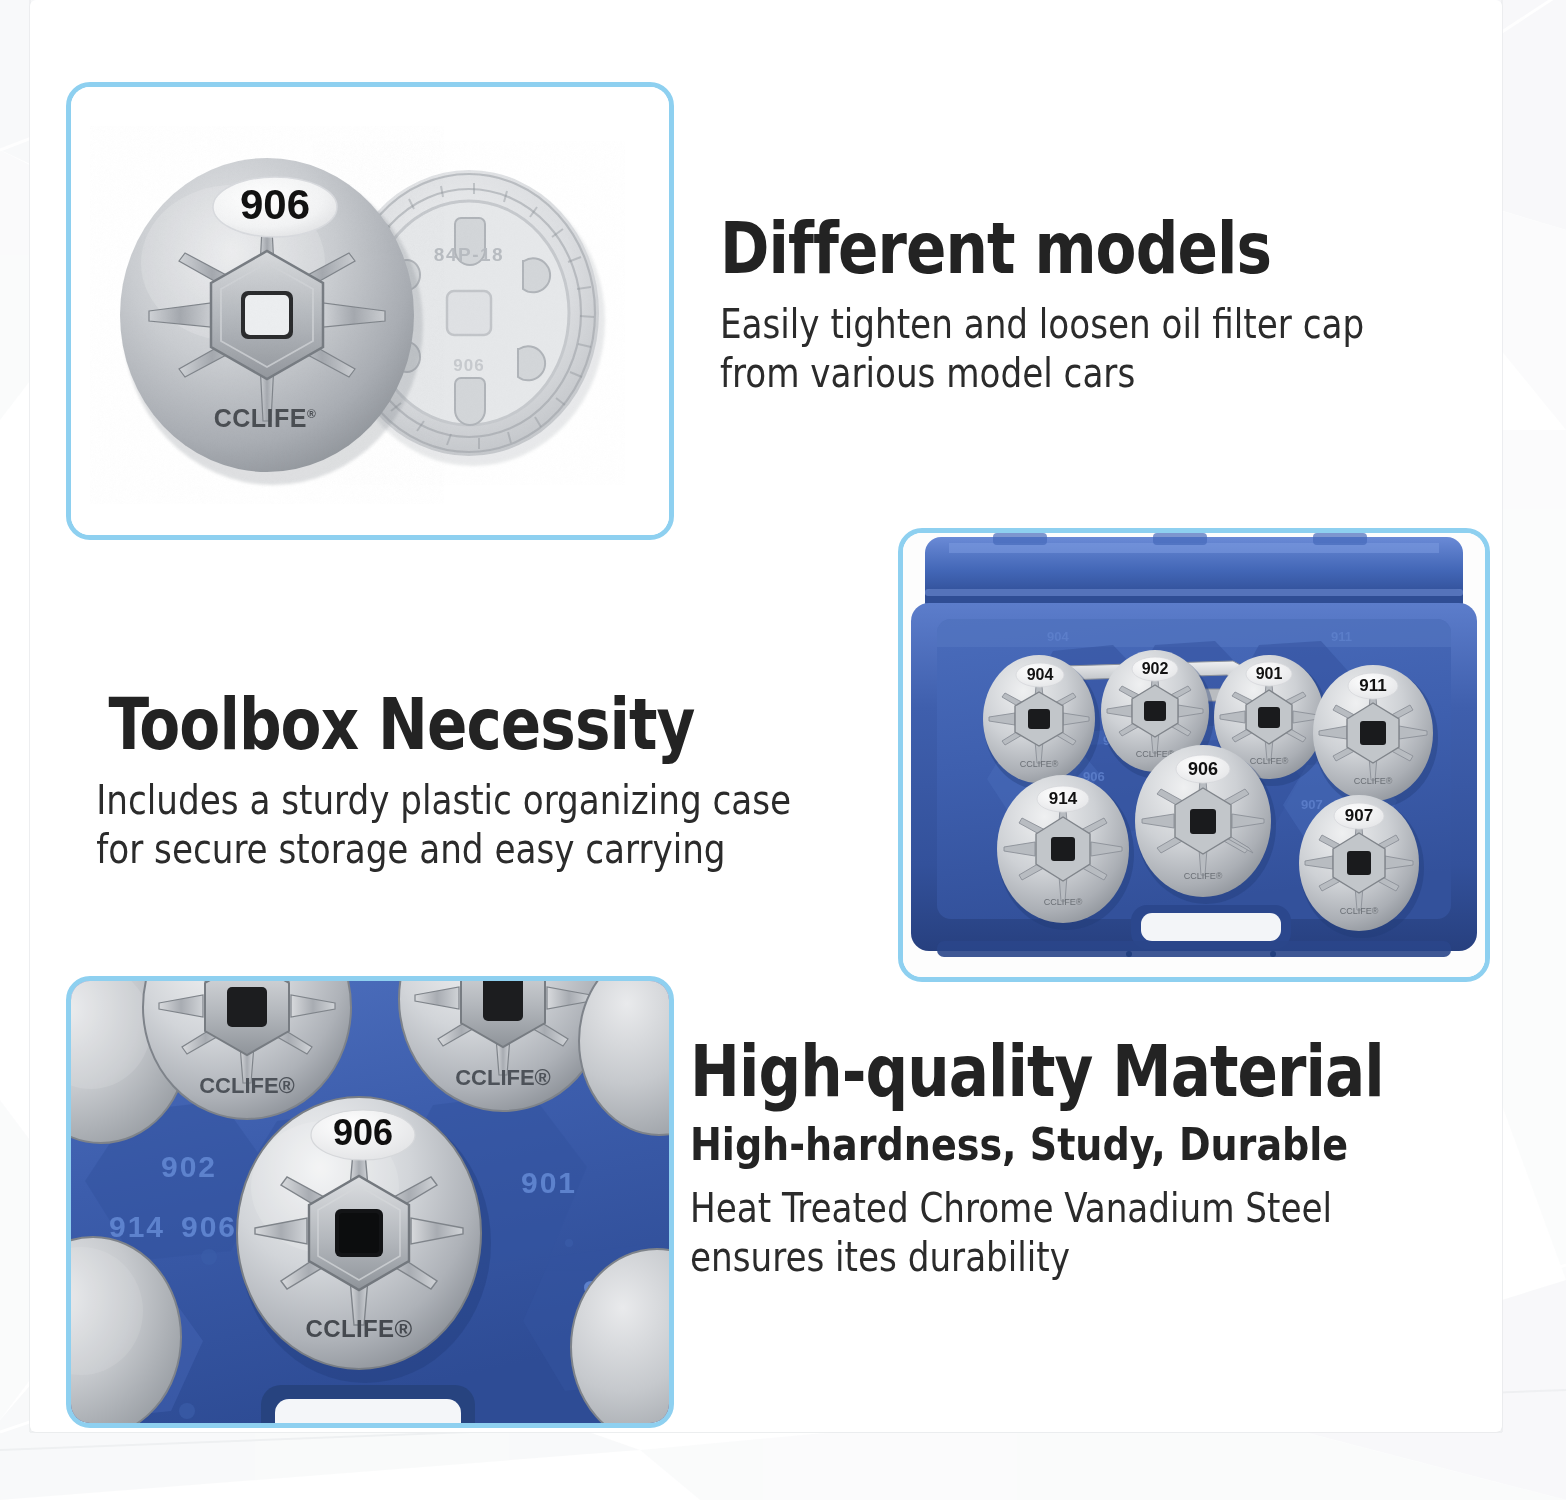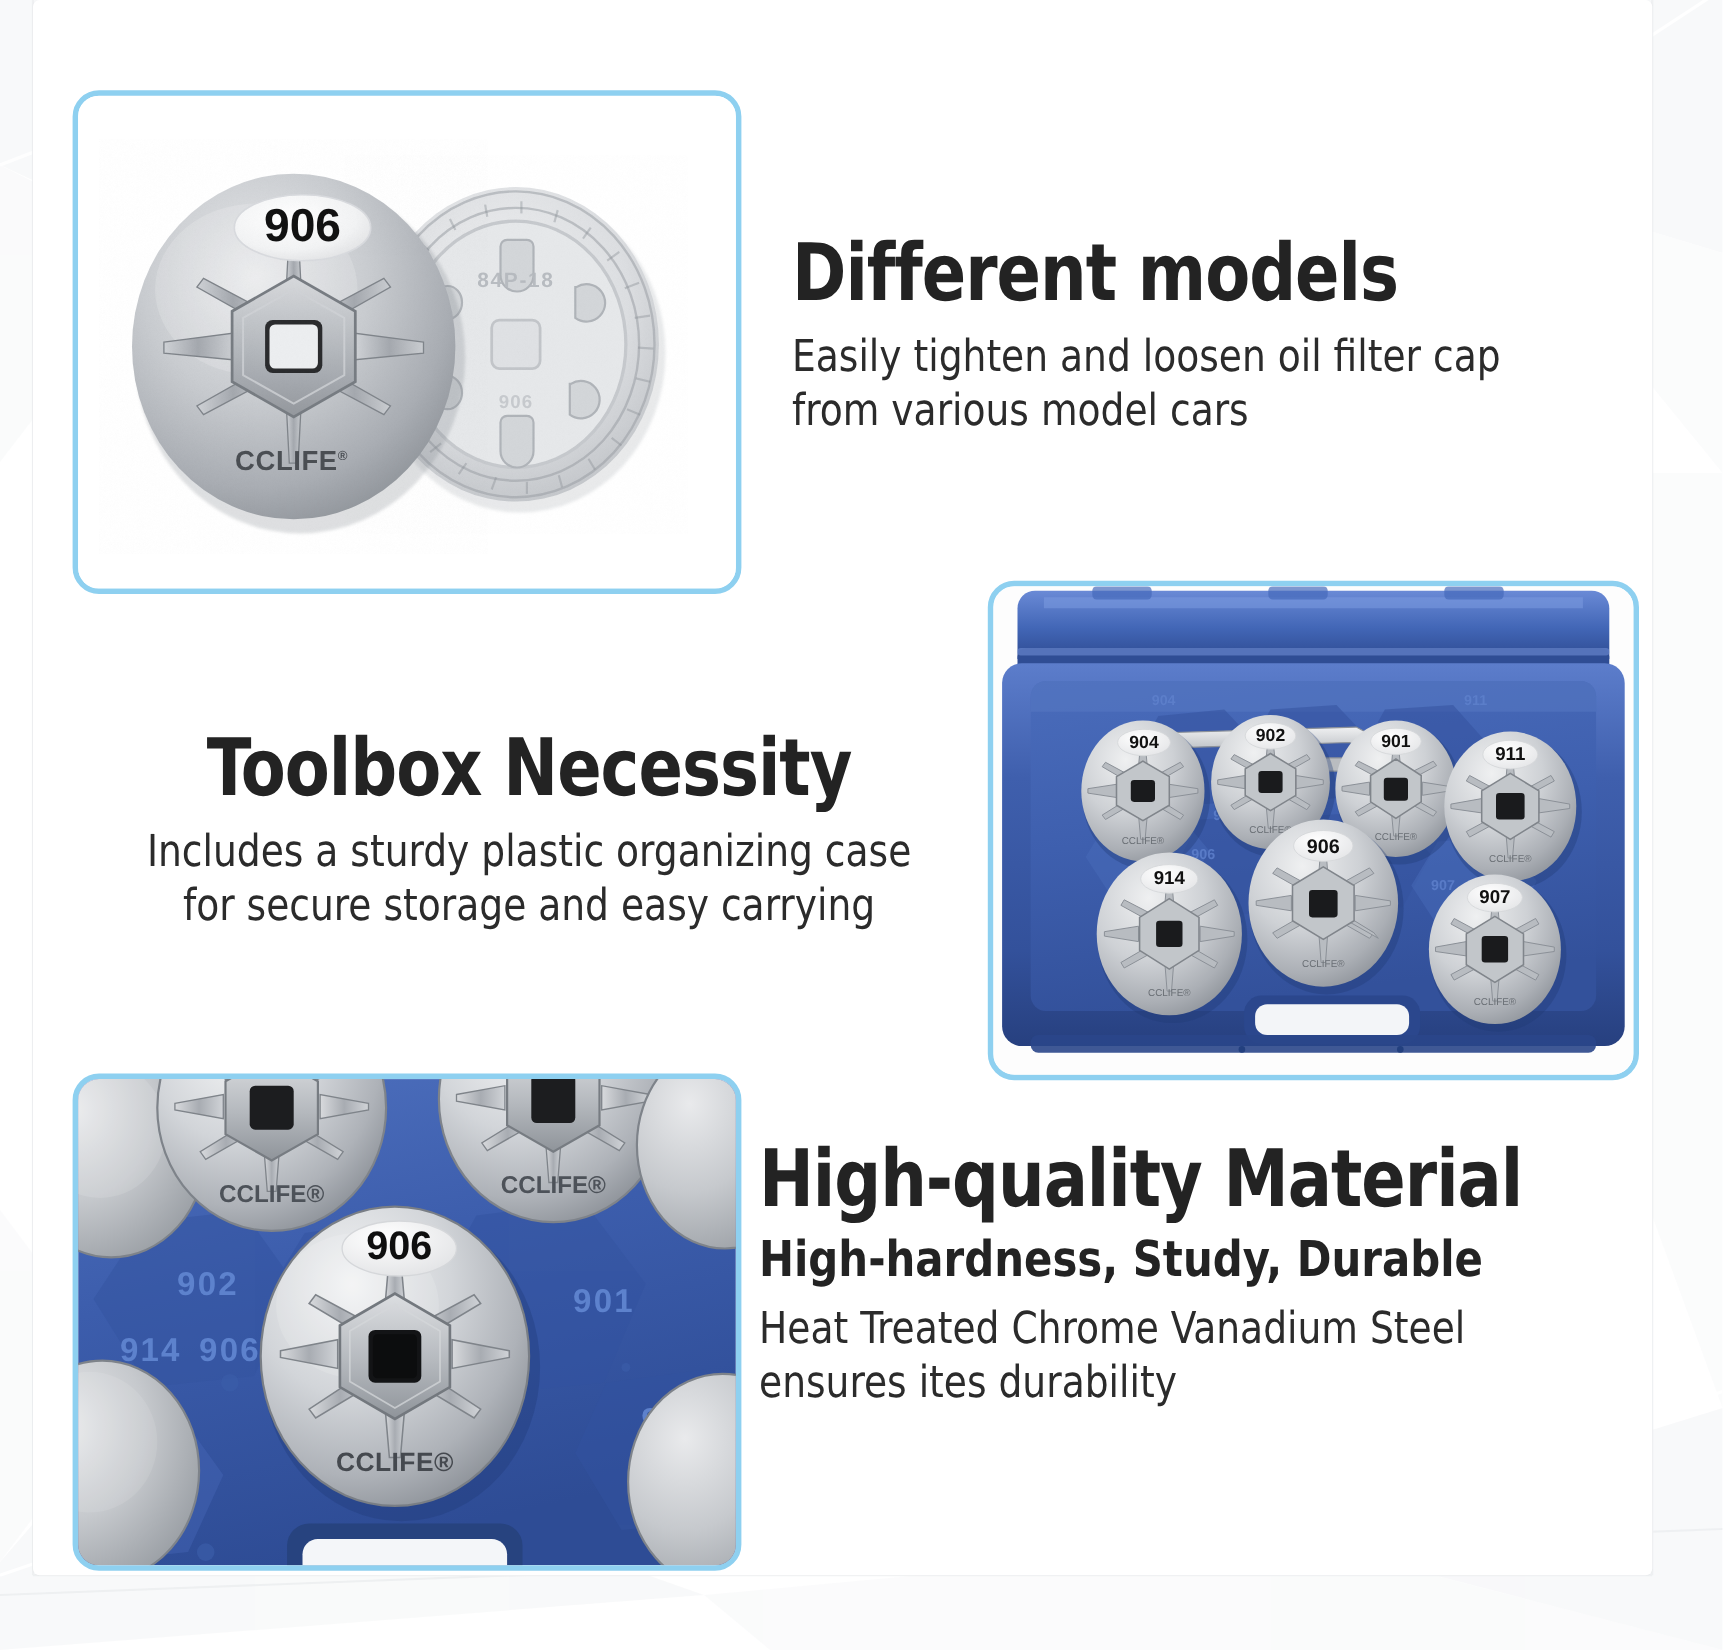--- a/index.html
+++ b/index.html
@@ -29,21 +29,21 @@
   }
   #card-models{left:66px;top:82px;width:608px;height:458px;}
   #card-toolbox{left:898px;top:528px;width:592px;height:454px;}
   #card-material{left:66px;top:976px;width:608px;height:452px;}
   .photo-inner{position:absolute;inset:0;}
   .photo-inner svg{display:block;width:100%;height:100%;}
 
   
   .txt-block{position:absolute;}
   #txt-models{left:690px;top:212px;width:800px;margin-left:30px;}
-  #txt-toolbox{left:76px;top:662px;width:810px;text-align:center;}
+  #txt-toolbox{left:76px;top:688px;width:810px;}
   #txt-material{left:690px;top:1035px;width:800px;}
 
   h1.head{
     margin:0;
     font-family:"DejaVu Sans Condensed","Liberation Sans Narrow","Liberation Sans",sans-serif;
     font-weight:bold;
     font-size:72px;
     line-height:1.0;
     color:#232323;
     letter-spacing:-1px;

